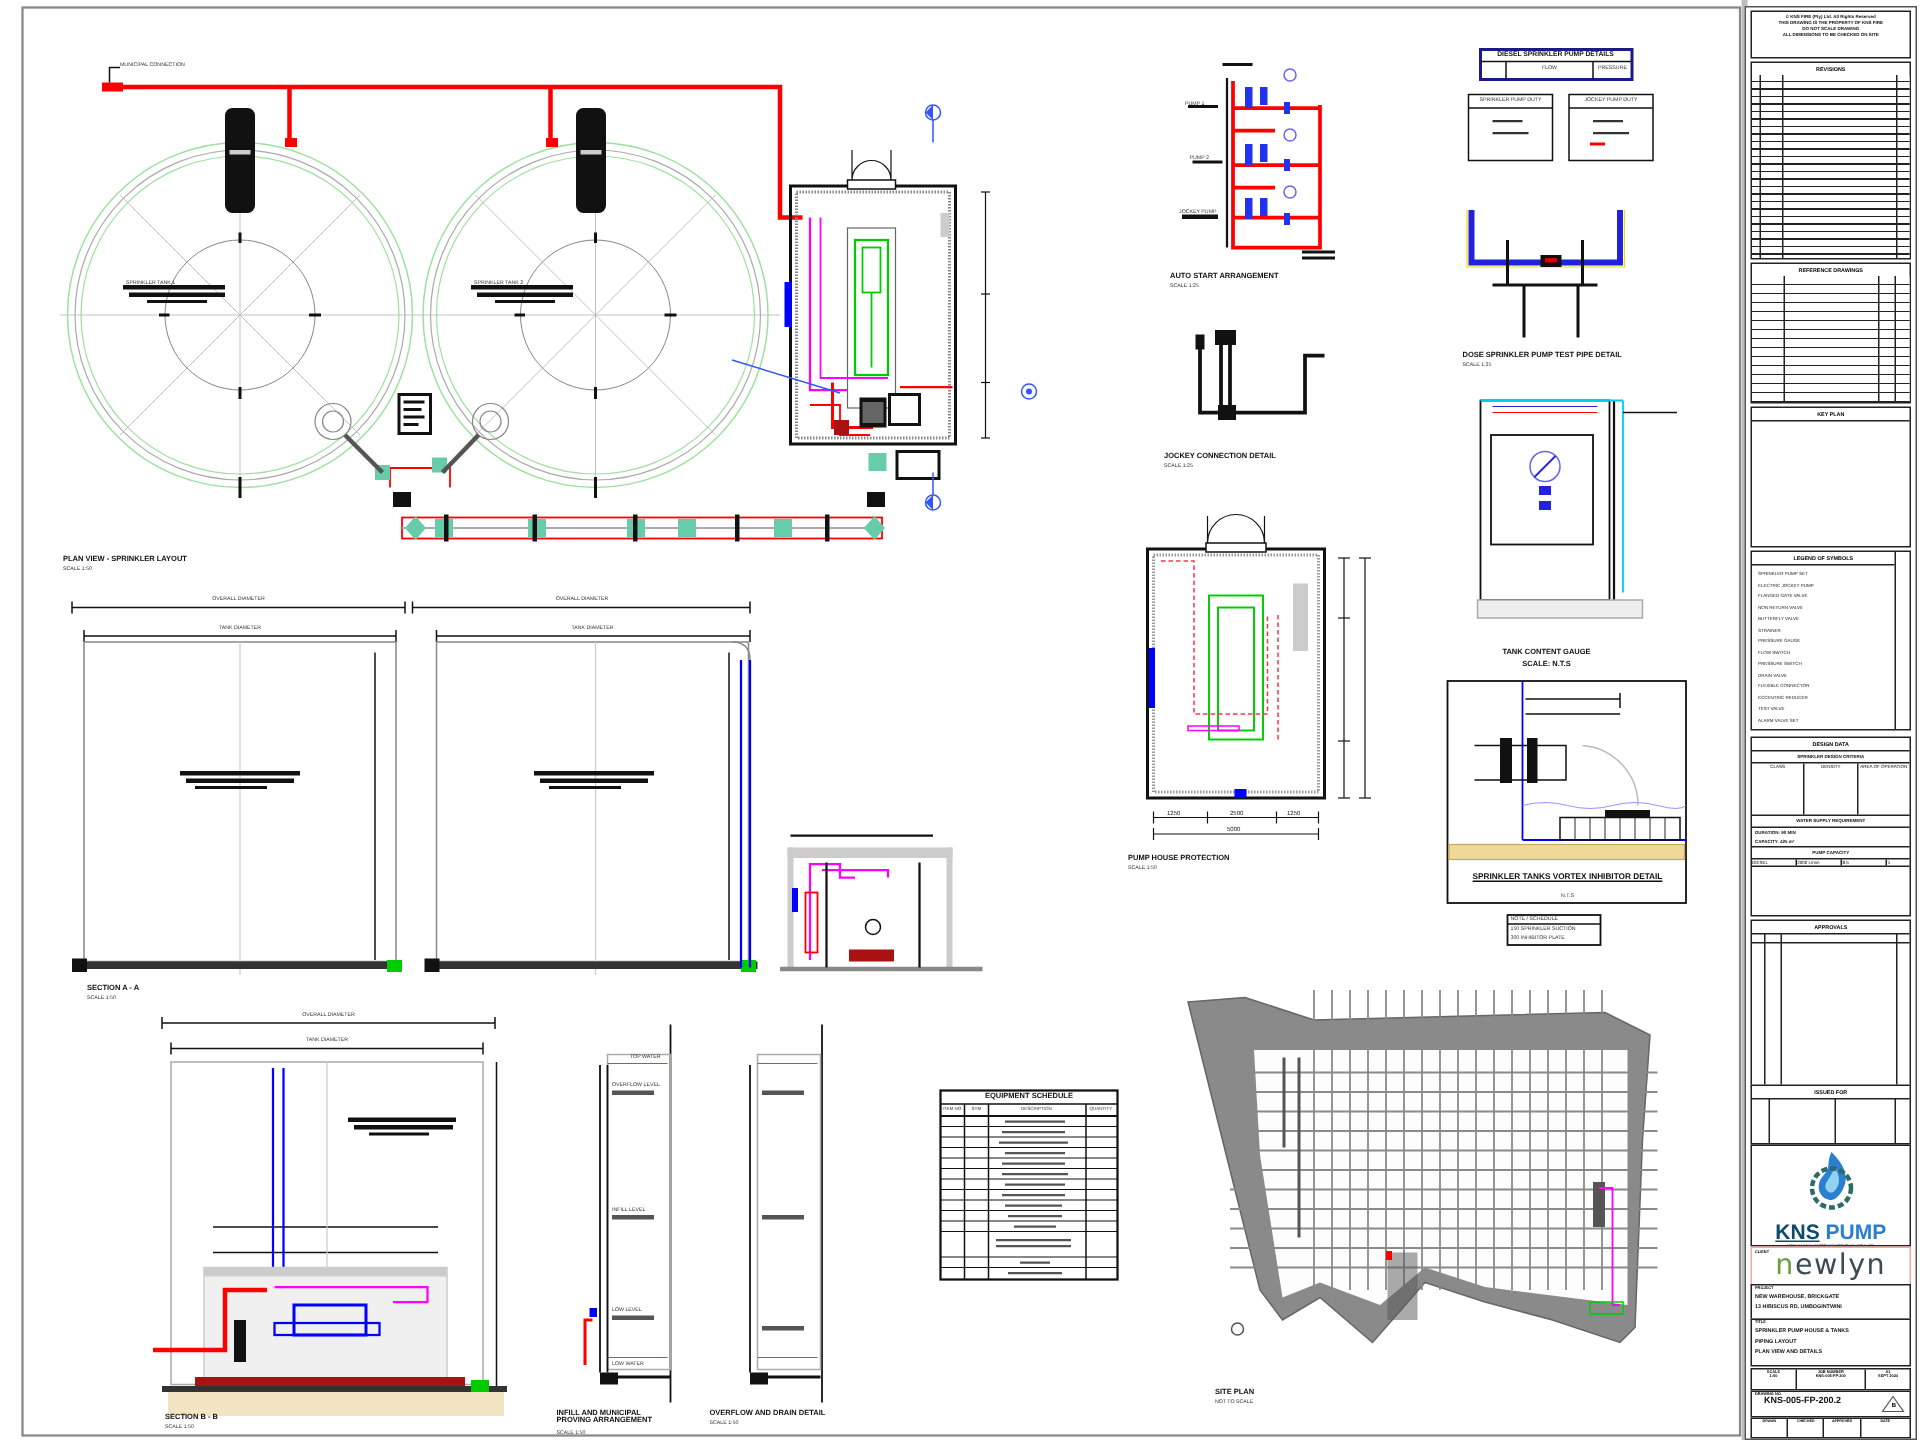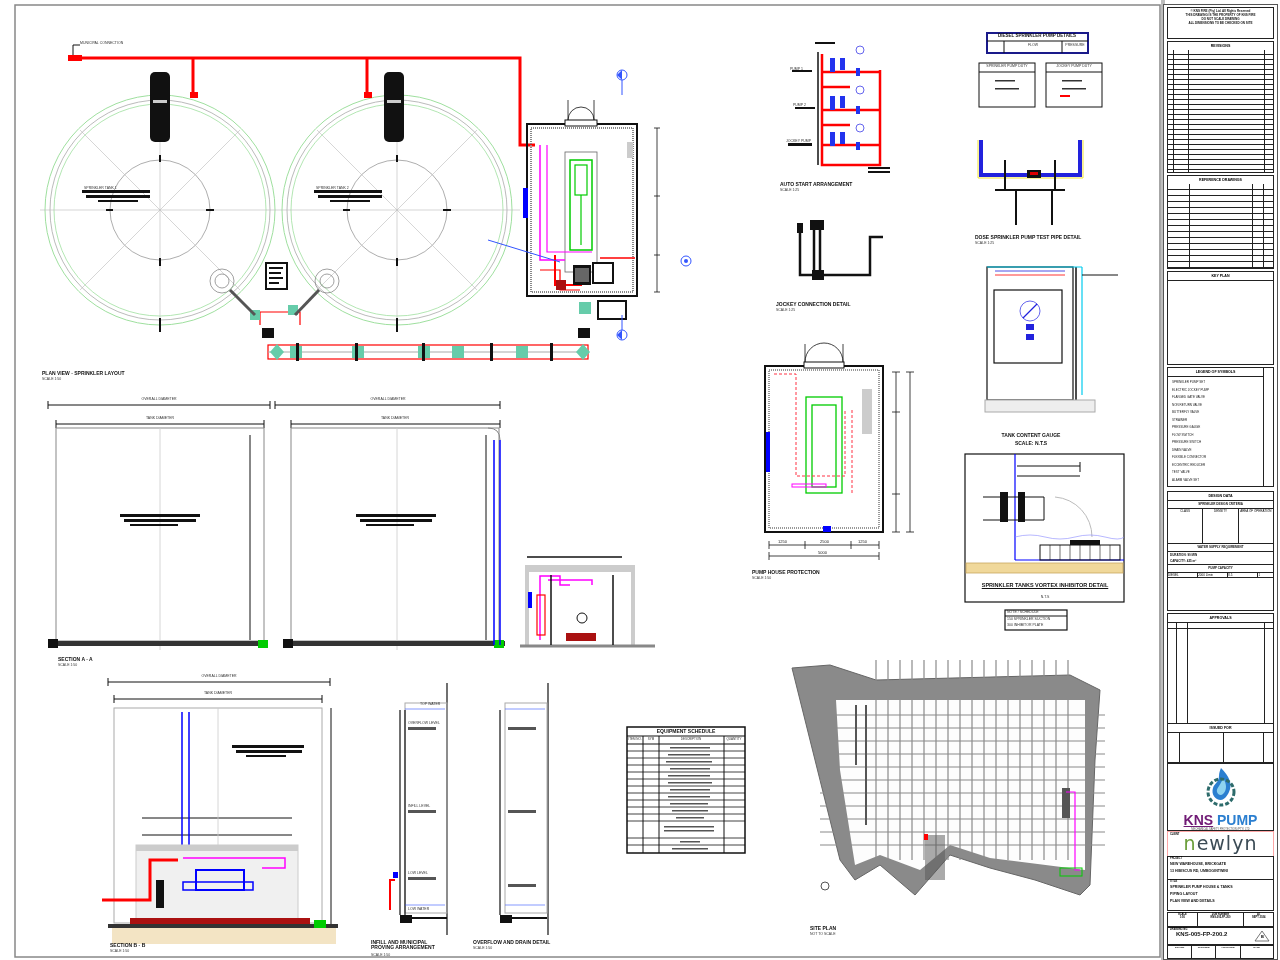--- a/index.html
+++ b/index.html
@@ -11,21 +11,21 @@
   .lbl.c{transform:translateX(-50%);}
   .dim{position:absolute;font-size:4px;color:#222;white-space:nowrap;}
   
   #tb{position:absolute;left:1163px;top:4px;width:113px;height:954px;border:1px solid #555;background:#fff;}
   .tbox{position:absolute;left:3px;width:105px;border:1px solid #222;background:#fff;}
   .tbox .hdr{font-size:3.6px;font-weight:bold;text-align:center;border-bottom:1px solid #222;height:8px;line-height:8px;}
   .tb-text{font-size:3.6px;font-weight:bold;color:#111;padding:1px 2px;line-height:5px;}
   .gbar{position:absolute;left:1161px;top:0;width:4px;height:960px;background:#bdbdbd;}
   .kns{position:absolute;left:3px;width:105px;text-align:center;}
   .kns-name{font-size:14px;font-weight:bold;letter-spacing:0px;}
-  .kns-name .a{color:#701a75;text-decoration:underline;} .kns-name .b{color:#2b7fd0;}
+  .kns-name .a{color:#0c4a6e;text-decoration:underline;} .kns-name .b{color:#2b7fd0;}
   .newlyn{font-size:19px;color:#3b4b55;font-weight:normal;letter-spacing:1px;font-family:"DejaVu Sans",sans-serif;}
   .newlyn .n{color:#6a9e3a;}
 </style>
 </head>
 <body>
 
 <div id="sheet">
 <svg width="1280" height="960" viewBox="0 0 1280 960" xmlns="http://www.w3.org/2000/svg">
 
   <rect x="15" y="5" width="1145" height="952" fill="none" stroke="#888" stroke-width="1.5"></rect>

